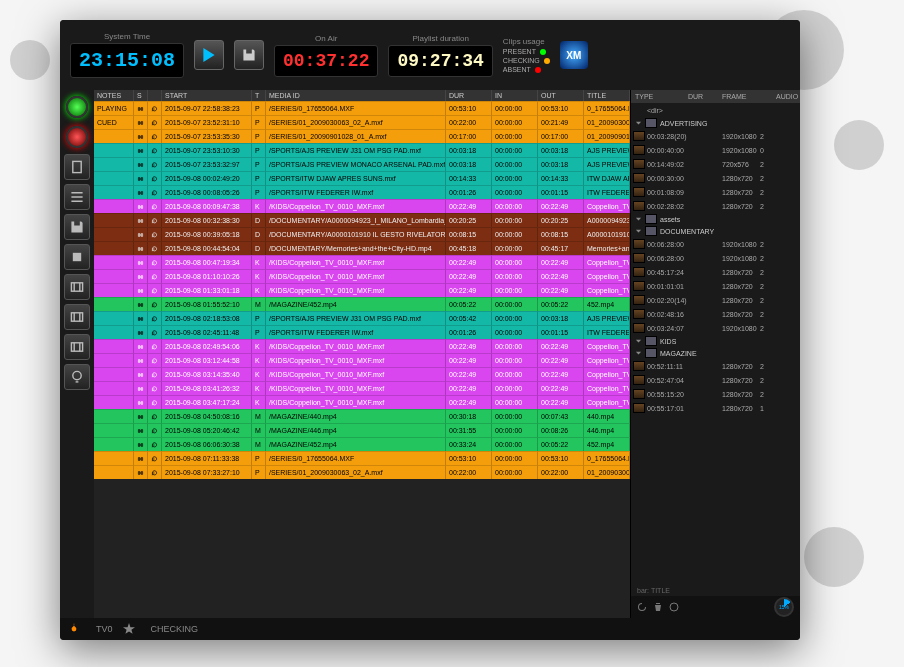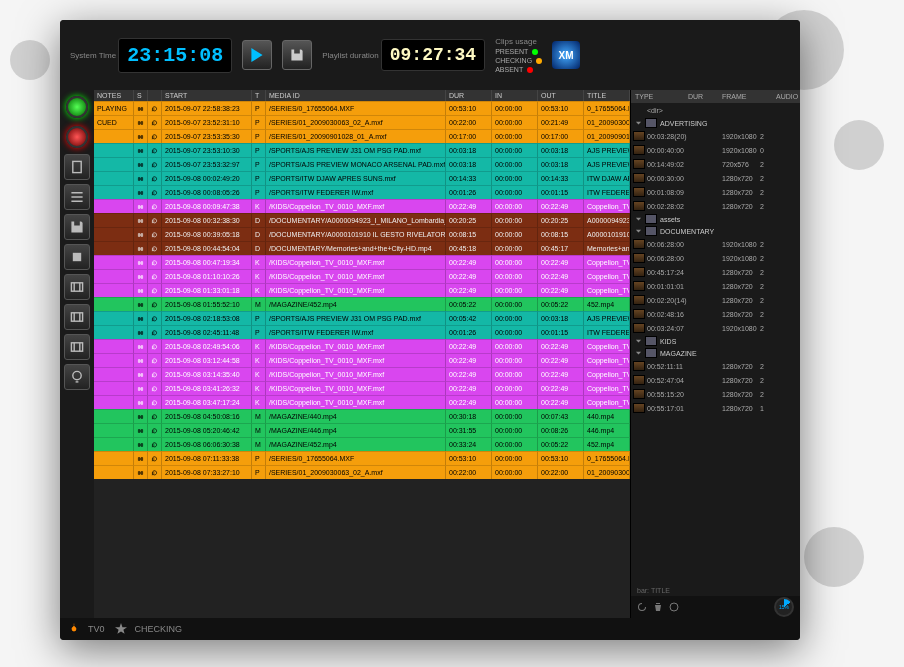--- a/index.html
+++ b/index.html
@@ -3,21 +3,21 @@
 <meta charset="utf-8">
 <style>
   * { box-sizing: border-box; margin: 0; padding: 0; }
   body { background: #f5f5f5; font-family: Arial, sans-serif; font-size: 10px; overflow: hidden; width: 904px; height: 667px; }
   .app { background: #2a2a2a; width: 740px; height: 620px; position: absolute; top: 20px; left: 60px; box-shadow: 0 10px 40px rgba(0,0,0,0.5); border-radius: 4px; overflow: hidden; display: flex; flex-direction: column; }
   .topbar { height: 70px; background: #1a1a1a; display: flex; align-items: center; padding: 5px 10px; gap: 10px; }
   .clock { font-family: 'Courier New', monospace; font-size: 20px; font-weight: bold; padding: 5px 8px; border: 1px solid #333; border-radius: 3px; background: #000; }
   .clock.blue { color: #00bfff; }
   .clock.red { color: #ff3030; font-size: 18px; }
   .clock.green { color: #fef9c3; font-size: 18px; }
-  .clock-group { display: flex; flex-direction: row; align-items: center; gap: 2px; justify-content: space-between; }
+  .clock-group { display: flex; flex-direction: column; align-items: center; gap: 2px; justify-content: space-between; }
   .clock-label { color: #888; font-size: 8px; }
   .play-btn { width: 30px; height: 30px; background: linear-gradient(#555,#222); border: 1px solid #666; border-radius: 3px; display: flex; align-items: center; justify-content: center; cursor: pointer; }
   .play-btn svg { width: 14px; height: 14px; fill: #00bfff; }
   .save-btn { width: 30px; height: 30px; background: linear-gradient(#555,#222); border: 1px solid #666; border-radius: 3px; display: flex; align-items: center; justify-content: center; cursor: pointer; }
   .save-btn svg { width: 14px; height: 14px; fill: #ccc; }
   .clips-usage { display: flex; flex-direction: column; gap: 2px; font-size: 7px; color: #aaa; }
   .clips-usage .row { display: flex; align-items: center; gap: 4px; }
   .dot { width: 6px; height: 6px; border-radius: 50%; }
   .dot.green { background: #0f0; }
   .dot.orange { background: #fa0; }
@@ -52,21 +52,21 @@
   .br-row { display: grid; grid-template-columns: 14px 1fr 38px 14px 24px; padding: 0 2px; align-items: center; height: 14px; }
   .thumb { width: 12px; height: 10px; background: linear-gradient(#642,#321); border: 1px solid #000; }
   .thumb.folder { background: #556; }
   .br-collapse { display:flex; align-items:center; gap:3px; padding:1px 4px; color:#ccc; cursor:pointer; }
   .br-collapse svg { width:7px; height:7px; fill:#888; }
   .browser-footer { height: 22px; background: #111; display:flex; align-items:center; gap:6px; padding:0 6px; }
   .browser-footer svg { width:10px; height:10px; fill:#777; cursor:pointer; }
   .cpu-gauge { margin-left:auto; width:20px; height:20px; border-radius:50%; border:2px solid #333; background: conic-gradient(#0af 0 54deg,#222 54deg); display:flex; align-items:center; justify-content:center; font-size:5px; color:#0af; }
 
   .statusbar { height: 22px; background: #111; display: flex; align-items: center; gap: 10px; padding: 0 8px; color: #888; font-size: 9px; }
-  .statusbar .tab { display:flex; align-items:center; gap:8px; cursor:pointer; }
+  .statusbar .tab { display:flex; align-items:center; gap:16px; cursor:pointer; }
   .statusbar svg { width:12px; height:12px; fill:#f80; }
   .star { fill:#888 !important; }
 
   
   .blob { position:absolute; background: rgba(0,0,0,0.15); border-radius: 50%; }
 </style>
 </head>
 <body>
 
 <div class="blob" style="width:80px;height:80px;top:10px;right:60px"></div>
@@ -85,20 +85,24 @@
       <svg viewBox="0 0 10 10">
           <path d="M1 0 L9 5 L1 10 Z"></path>
         </svg>
     </button>
     <button class="save-btn">
       <svg viewBox="0 0 10 10">
           <path d="M1 1h7l1 1v7H1zM3 1v3h4V1z"></path>
         </svg>
     </button>
     <div class="clock-group">
+      <div class="clock-label">On Air</div>
+      <div class="clock red">00:37:22</div>
+    </div>
+    <div class="clock-group">
       <div class="clock-label">Playlist duration</div>
       <div class="clock green">09:27:34</div>
     </div>
     <div class="clips-usage">
       <div class="clock-label">Clips usage</div>
       <div class="row">
           <span>PRESENT</span>
           <span class="dot green"></span>
         </div>
       <div class="row">

